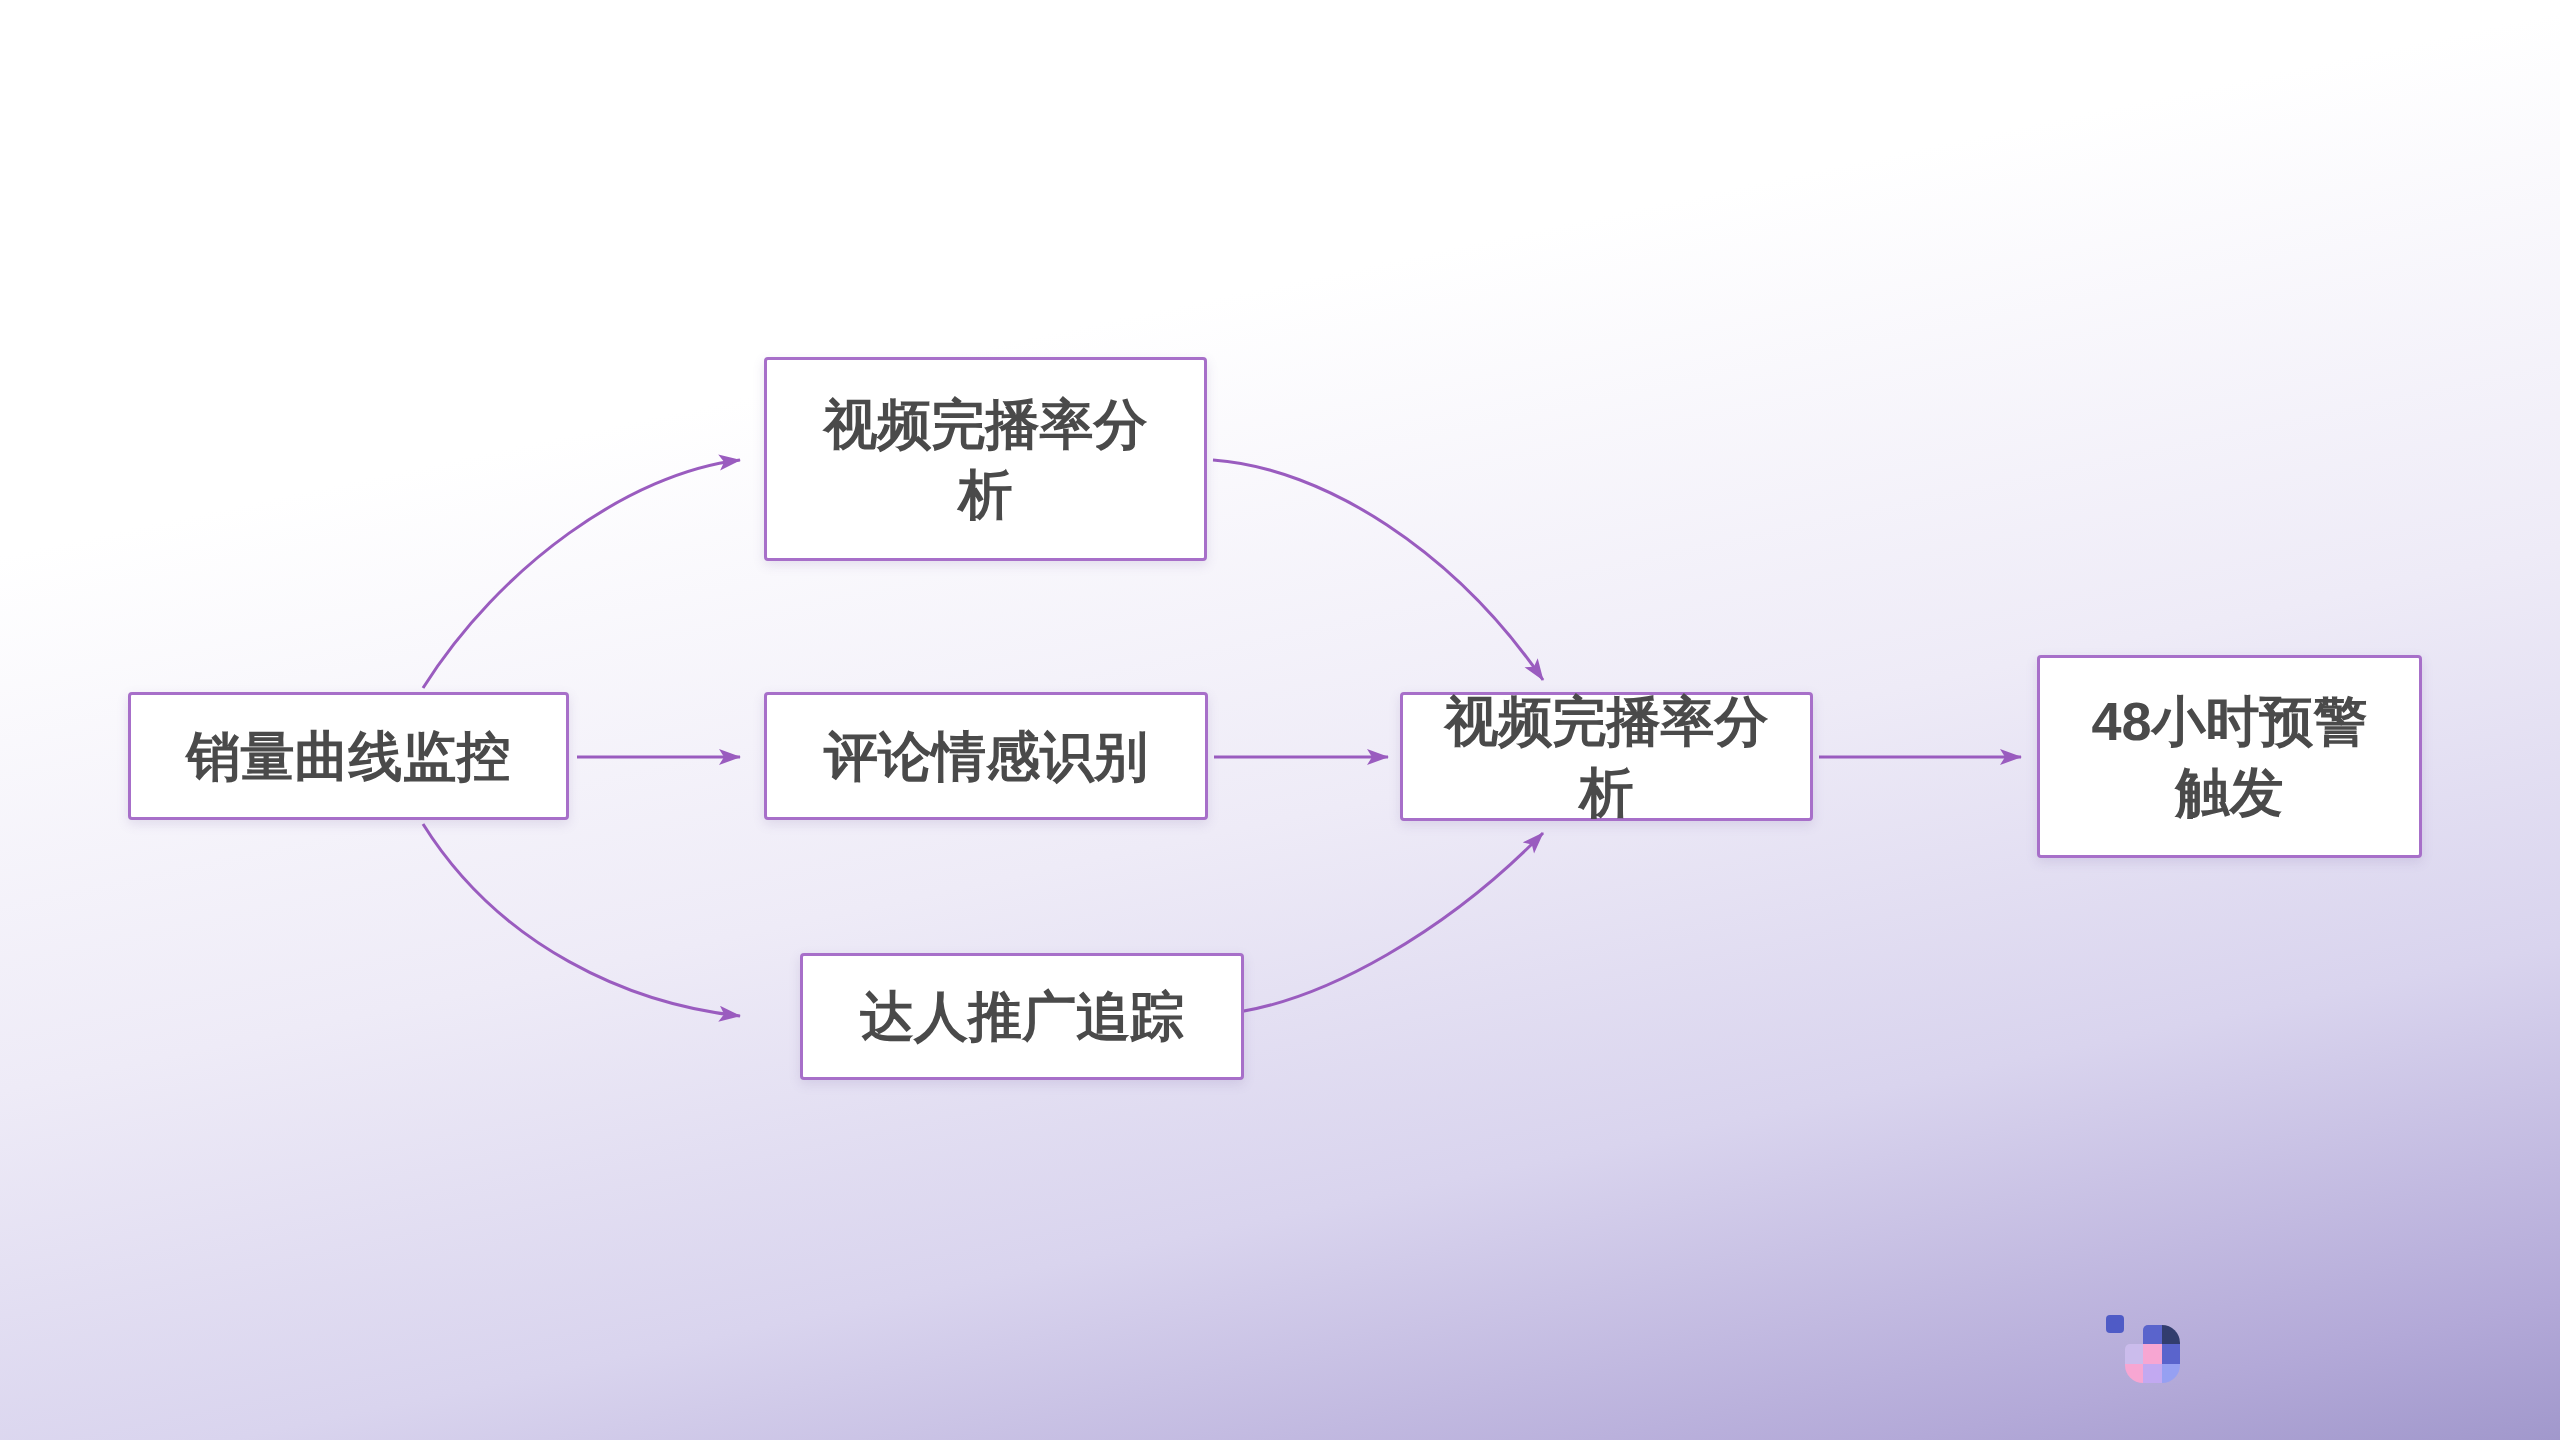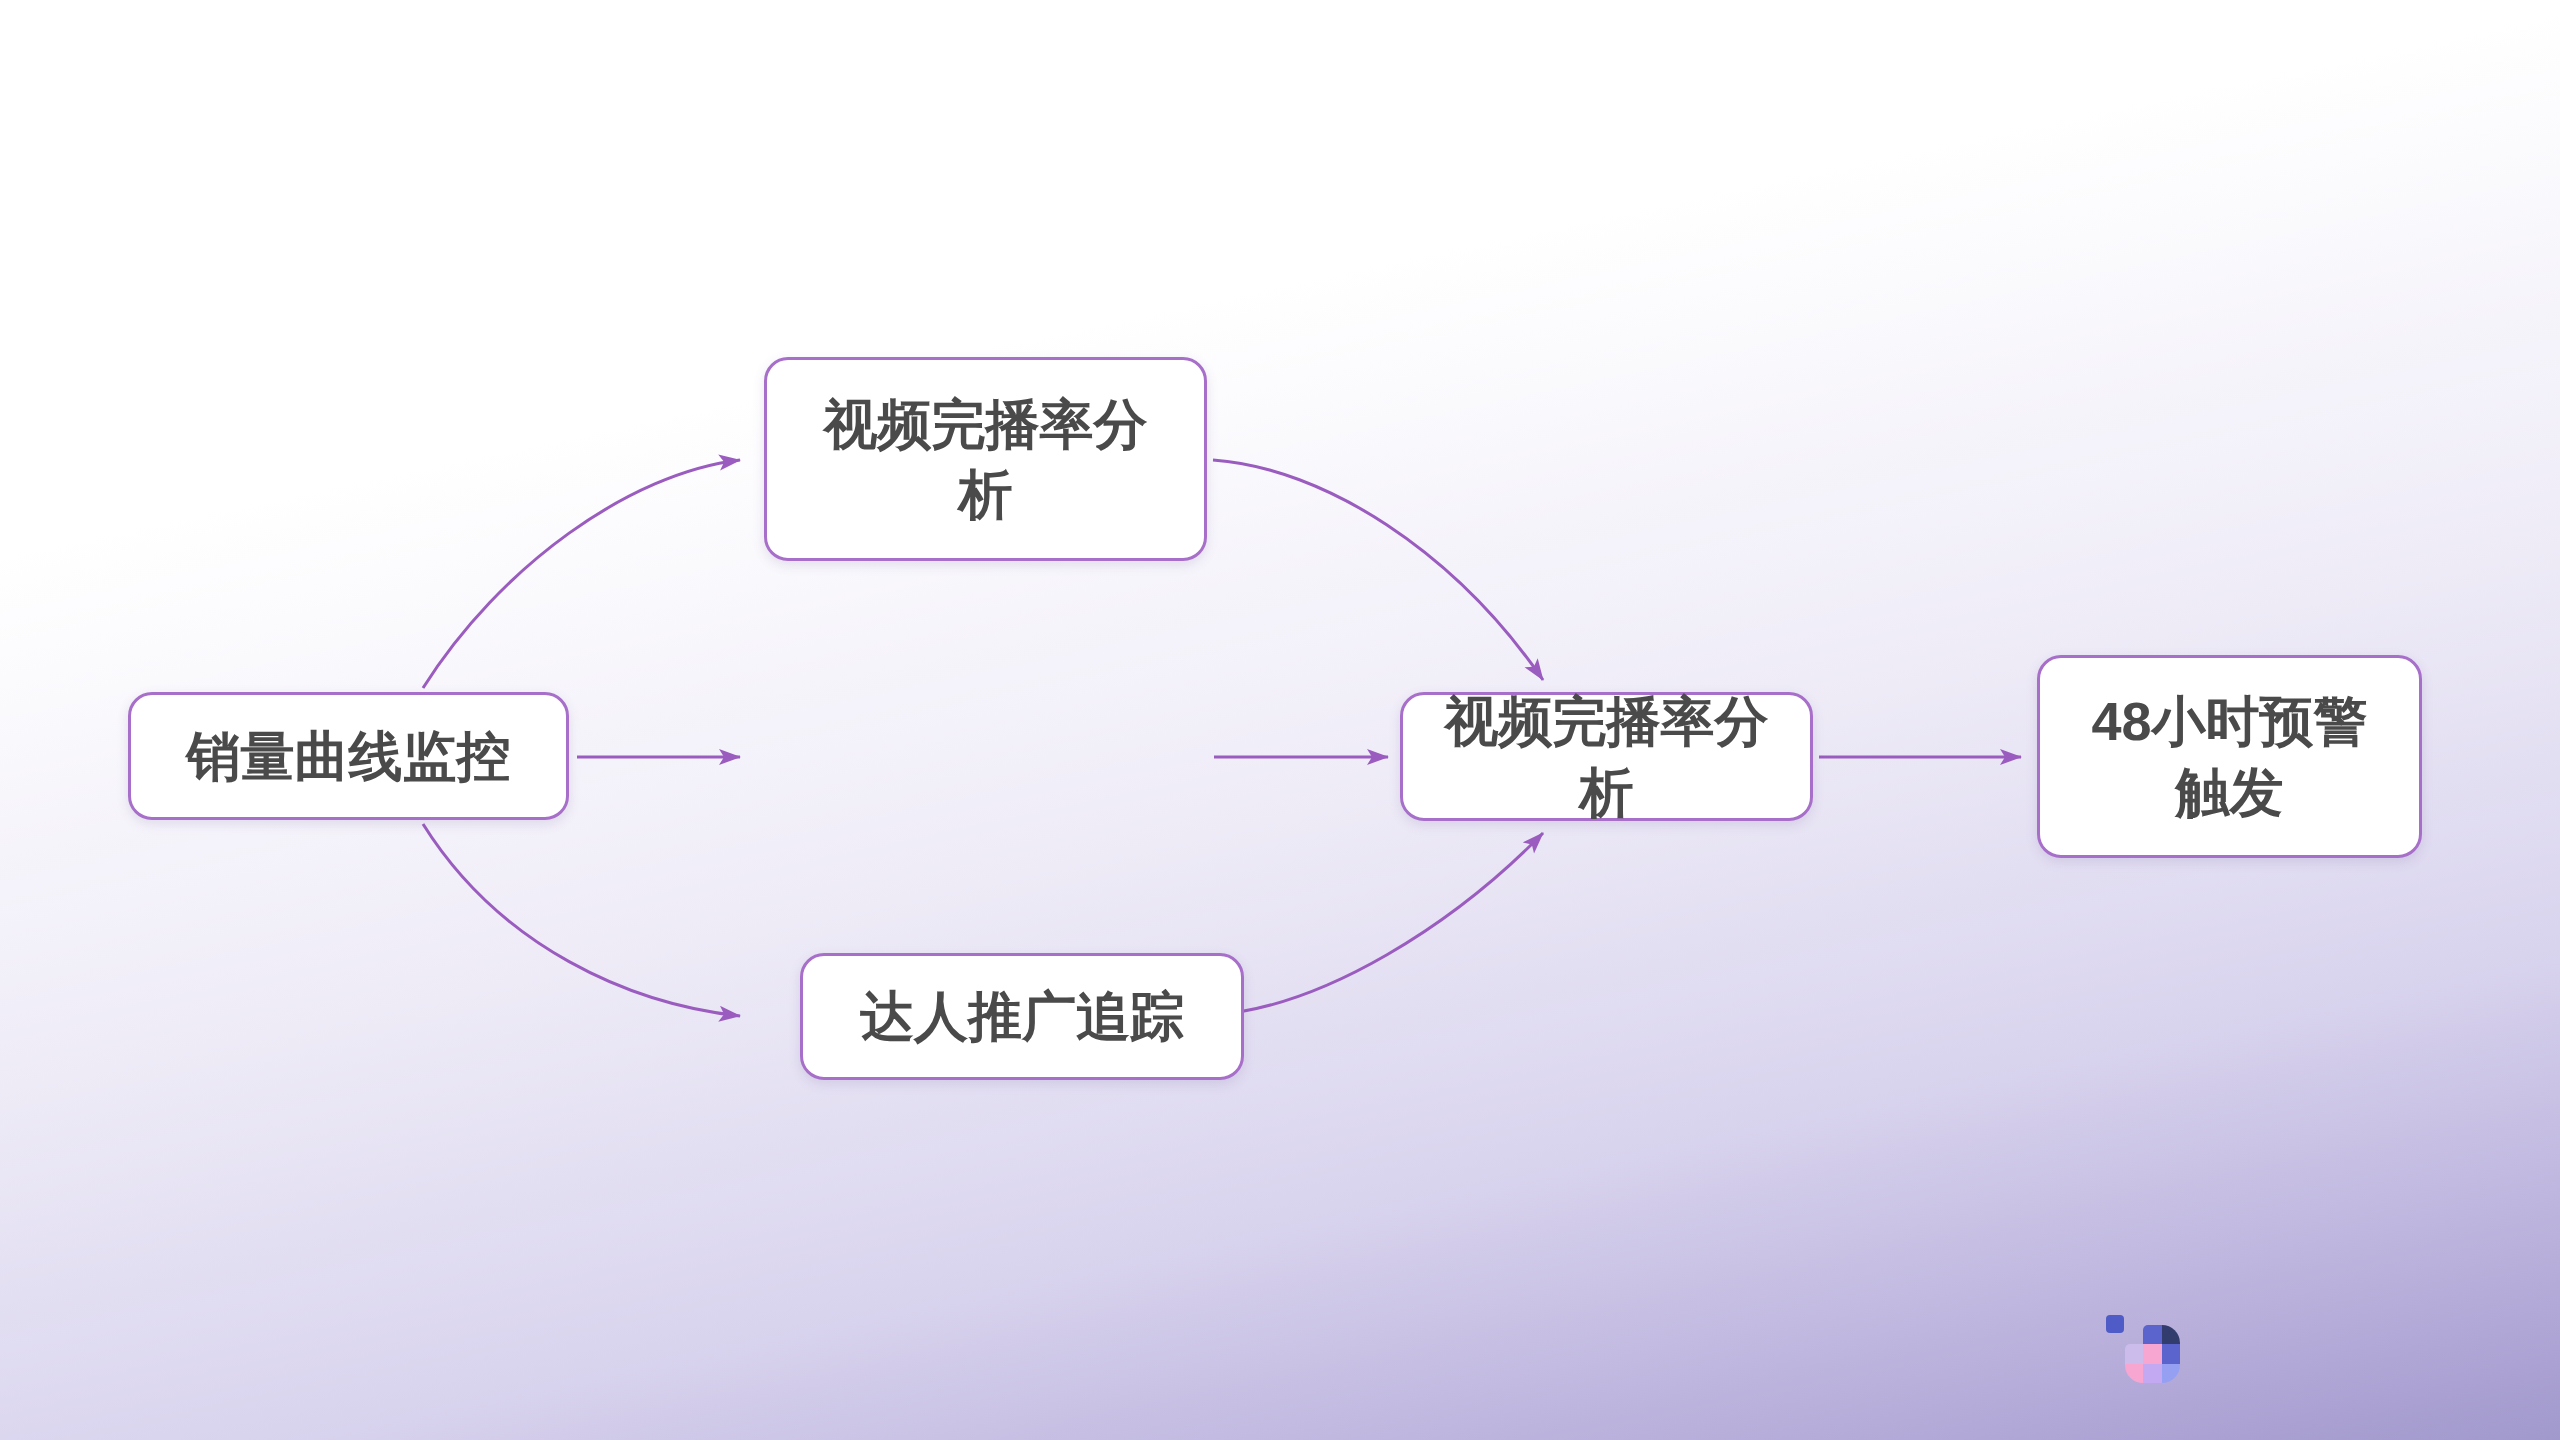--- a/index.html
+++ b/index.html
@@ -32,21 +32,21 @@
   }
   .arrowhead-fill { fill: var(--arrow, #9a5cbf); }
 
   .node {
     position: absolute;
     display: flex;
     align-items: center;
     justify-content: center;
     background: #ffffff;
     border: 3px solid var(--node-border, #a76fc9);
-    border-radius: 24px;
+    border-radius: 4px;
     box-shadow: 0 4px 12px rgba(110, 90, 155, 0.16);
     color: var(--node-text, #4a4a4a);
     font-size: 54px;
     font-weight: bold;
     line-height: 1.3;
     text-align: center;
   }
   .node-label { display: block; width: 100%; }
 
   #node-sales      { left: 128px;  top: 692px; width: 441px; height: 128px; padding: 0 20px; }
@@ -120,20 +120,23 @@
   </svg>
 
   <div class="node" id="node-sales">
     <span class="node-label">销量曲线监控</span>
   </div>
 
   <div class="node" id="node-video">
     <span class="node-label">视频完播率分析</span>
   </div>
 
+  <div class="node" id="node-comment">
+    <span class="node-label">评论情感识别</span>
+  </div>
 
   <div class="node" id="node-influencer">
     <span class="node-label">达人推广追踪</span>
   </div>
 
   <div class="node" id="node-signal">
     <span class="node-label">视频完播率分析</span>
   </div>
 
   <div class="node" id="node-alert">

